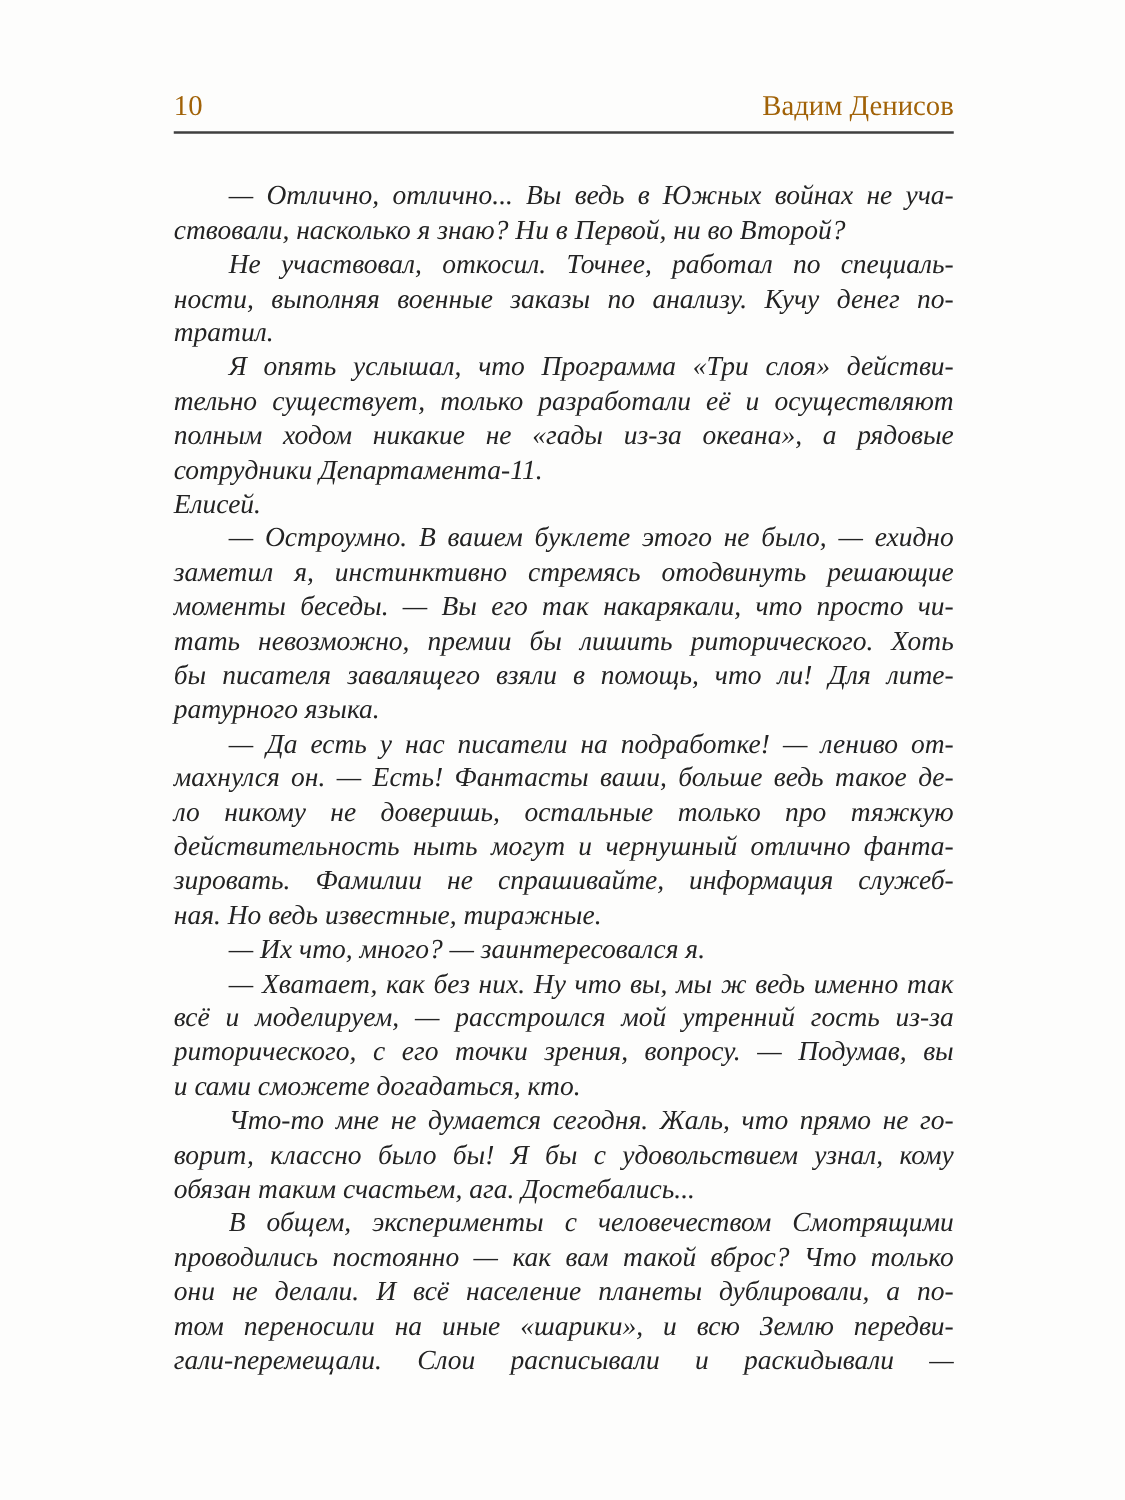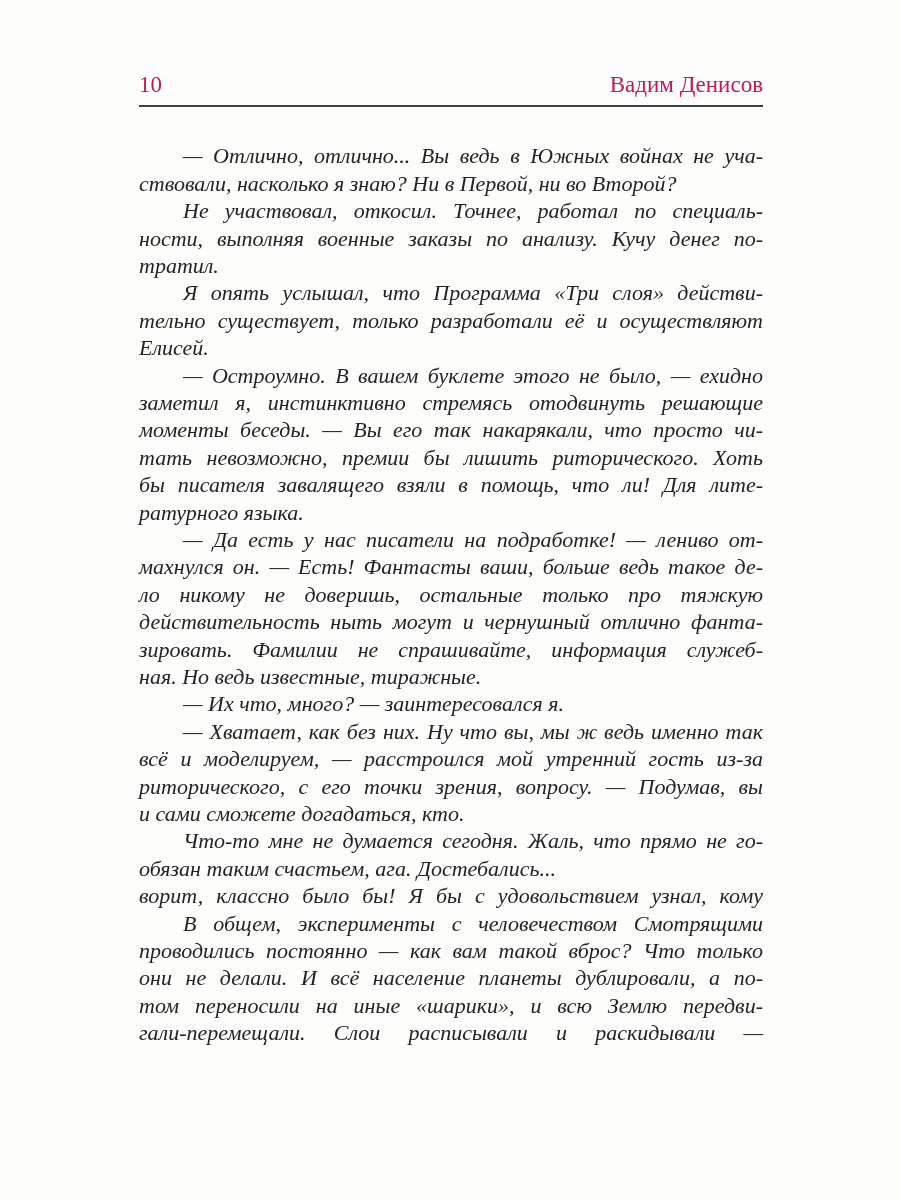--- a/index.html
+++ b/index.html
@@ -23,21 +23,21 @@
   }
 
   .running-head {
     display: flex;
     justify-content: space-between;
     align-items: baseline;
     font-size: 23px;
     line-height: 1.1;
     padding-bottom: 8px;
     border-bottom: 2px solid #3f3f3f;
-    color: #be185d;
+    color: #a16207;
   }
 
   .body-text { margin-top: 35px; }
 
   .para { margin: 0; padding: 0; }
 
   .ln {
     font-size: 22px;
     line-height: 27.4px;
     text-align: justify;
@@ -72,20 +72,22 @@
 
       <div class="para">
         <div class="ln fi">Не участвовал, откосил. Точнее, работал по специаль-</div>
         <div class="ln">ности, выполняя военные заказы по анализу. Кучу денег по-</div>
         <div class="ln en">тратил.</div>
       </div>
 
       <div class="para">
         <div class="ln fi">Я опять услышал, что Программа «Три слоя» действи-</div>
         <div class="ln">тельно существует, только разработали её и осуществляют</div>
+        <div class="ln">полным ходом никакие не «гады из-за океана», а рядовые</div>
+        <div class="ln en">сотрудники Департамента-11.</div>
       </div>
 
       <div class="para">
         <div class="ln en">Елисей.</div>
       </div>
 
       <div class="para">
         <div class="ln fi">— Остроумно. В вашем буклете этого не было, — ехидно</div>
         <div class="ln">заметил я, инстинктивно стремясь отодвинуть решающие</div>
         <div class="ln">моменты беседы. — Вы его так накарякали, что просто чи-</div>
@@ -109,22 +111,22 @@
 
       <div class="para">
         <div class="ln fi">— Хватает, как без них. Ну что вы, мы ж ведь именно так</div>
         <div class="ln">всё и моделируем, — расстроился мой утренний гость из-за</div>
         <div class="ln">риторического, с его точки зрения, вопросу. — Подумав, вы</div>
         <div class="ln en">и сами сможете догадаться, кто.</div>
       </div>
 
       <div class="para">
         <div class="ln fi">Что-то мне не думается сегодня. Жаль, что прямо не го-</div>
+        <div class="ln">ворит, классно было бы! Я бы с удовольствием узнал, кому</div>
         <div class="ln en">обязан таким счастьем, ага. Достебались...</div>
-        <div class="ln">ворит, классно было бы! Я бы с удовольствием узнал, кому</div>
       </div>
 
       <div class="para">
         <div class="ln fi">В общем, эксперименты с человечеством Смотрящими</div>
         <div class="ln">проводились постоянно — как вам такой вброс? Что только</div>
         <div class="ln">они не делали. И всё население планеты дублировали, а по-</div>
         <div class="ln">том переносили на иные «шарики», и всю Землю передви-</div>
         <div class="ln">гали-перемещали. Слои расписывали и раскидывали —</div>
       </div>
 

